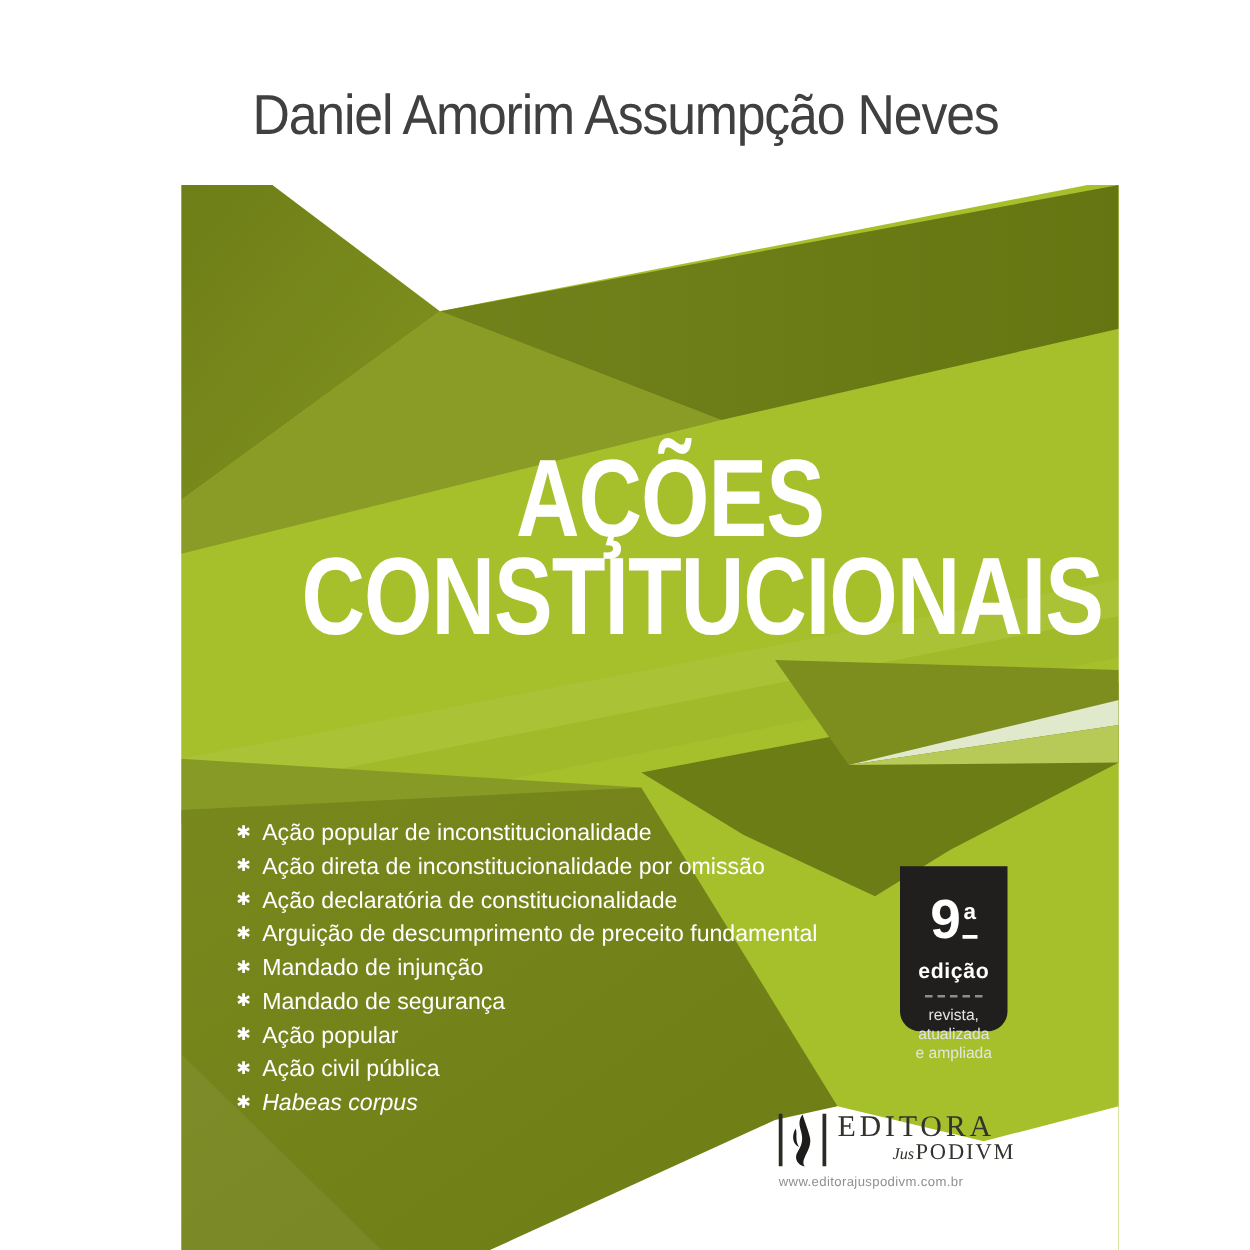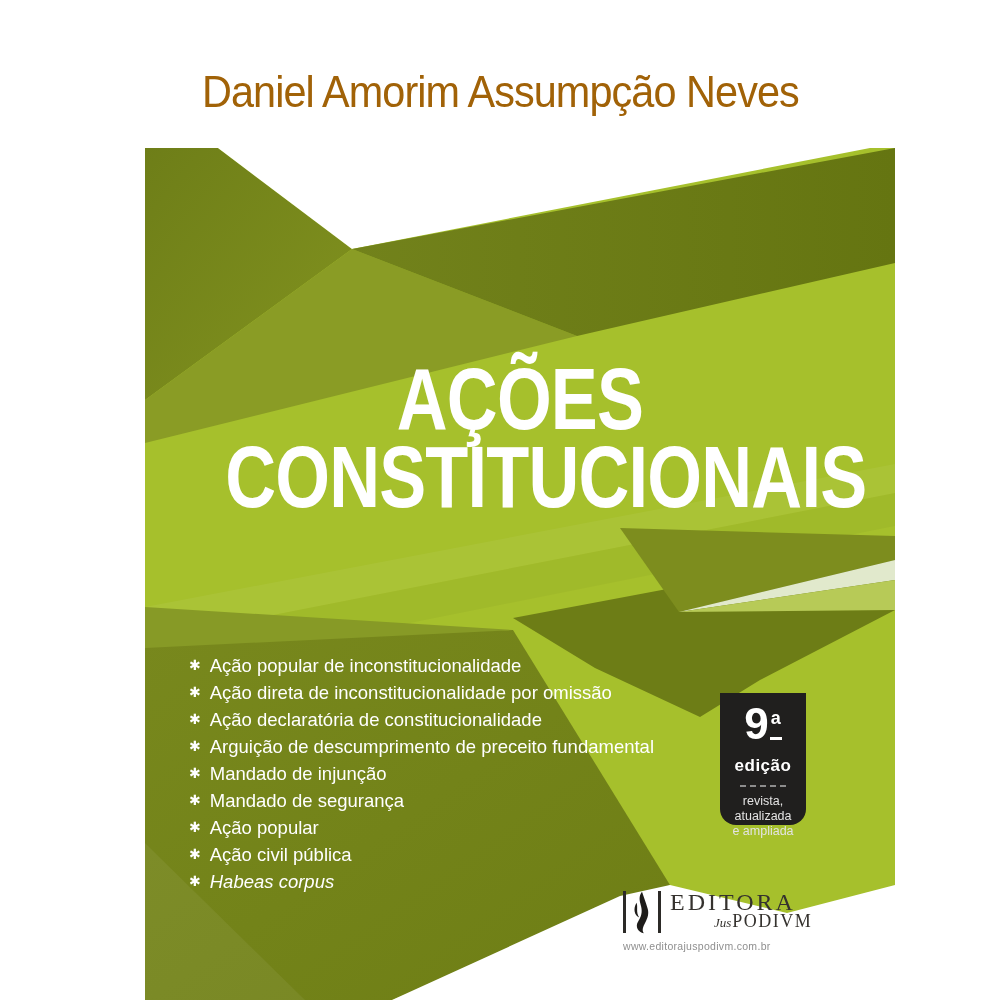--- a/index.html
+++ b/index.html
@@ -1,39 +1,39 @@
 <!DOCTYPE html>
 <html><head>
 <meta charset="utf-8">
 <style>
   html,body{margin:0;padding:0;background:#fff;}
   .page{position:relative;width:1000px;height:1000px;background:#ffffff;overflow:hidden;
         font-family:"Liberation Sans",sans-serif;}
   
   .author{position:absolute;top:66px;left:0;width:100%;text-align:center;
-          font-size:45px;color:#a16207;white-space:nowrap;}
+          font-size:45px;color:#404040;white-space:nowrap;}
   .author span{display:inline-block;transform:scaleX(.92);letter-spacing:-1px;}
   
   .cover{position:absolute;left:145px;top:148px;width:750px;height:852px;
          background:#a6c02c;overflow:hidden;}
   svg.bg{position:absolute;left:0;top:0;width:100%;height:100%;display:block;}
   
-  .title{position:absolute;top:212px;left:0;width:100%;text-align:center;
+  .title{position:absolute;top:212px;left:16px;width:100%;text-align:center;
          color:#fff;font-weight:bold;font-size:88px;line-height:78px;}
   .title .tl span{display:inline-block;transform:scaleX(.8);transform-origin:center;
          letter-spacing:-1px;white-space:nowrap;}
   
   .topics{position:absolute;left:44px;top:505px;margin:0;padding:0;list-style:none;}
   .topics li{font-size:18.5px;line-height:25px;color:#ffffff;white-space:nowrap;}
   .topics .bullet{font-size:14px;margin-right:9px;position:relative;top:-2px;}
   .topics li.it .txt{font-style:italic;}
   
   .badge{position:absolute;left:575px;top:545px;width:86px;height:132px;
          background:#201f1e;border-radius:0 0 16px 16px;color:#fff;text-align:center;}
-  .badge .num{margin-top:12px;font-size:44px;font-weight:bold;line-height:38px;text-align:center;}
+  .badge .num{margin-top:24px;font-size:44px;font-weight:bold;line-height:38px;text-align:center;}
   .badge .ord{display:inline-block;transform:translateY(-15px);font-size:18px;
          font-weight:bold;border-bottom:3px solid #fff;padding:0 1px;margin-left:1px;}
   .badge .ed{font-size:17px;font-weight:bold;letter-spacing:.5px;margin-top:1px;}
   .badge .sep{width:46px;margin:9px auto 7px;border-top:2px dashed #8d8d8d;height:0;}
   .badge .note{font-size:12.5px;line-height:15px;color:#e3e3e3;}
   .badge .note span{display:block;}
   
   .publisher{position:absolute;left:478px;top:742px;width:200px;}
   .logo-row{display:flex;align-items:center;}
   .bar{width:3px;height:42px;background:#2c2a27;}

